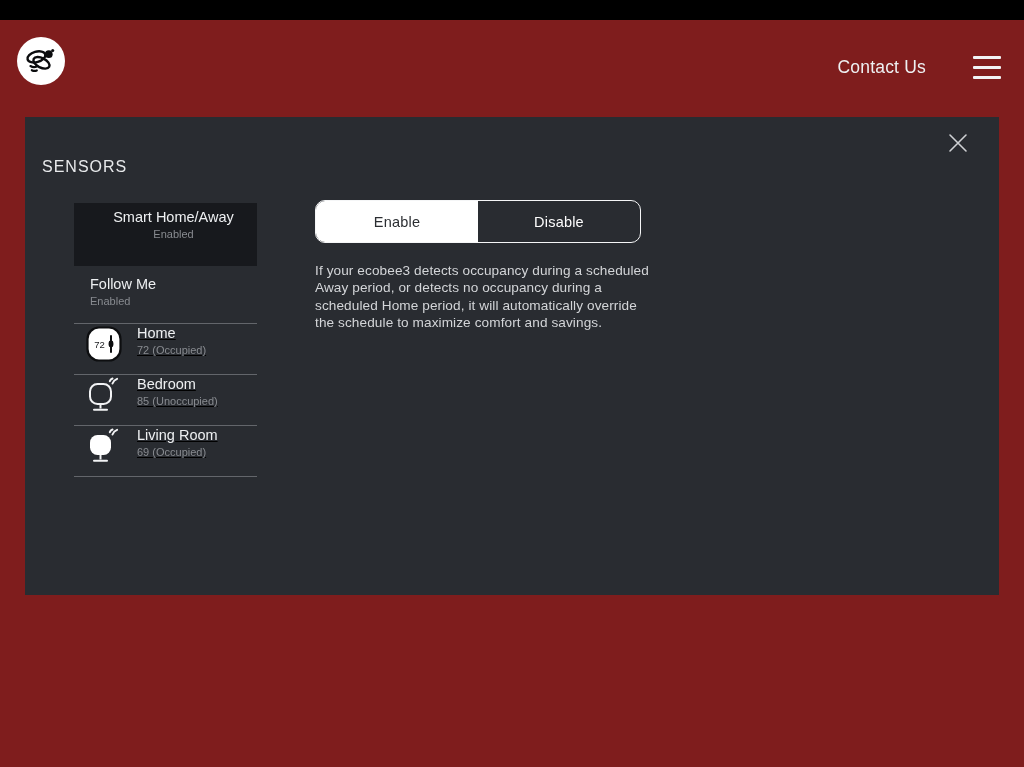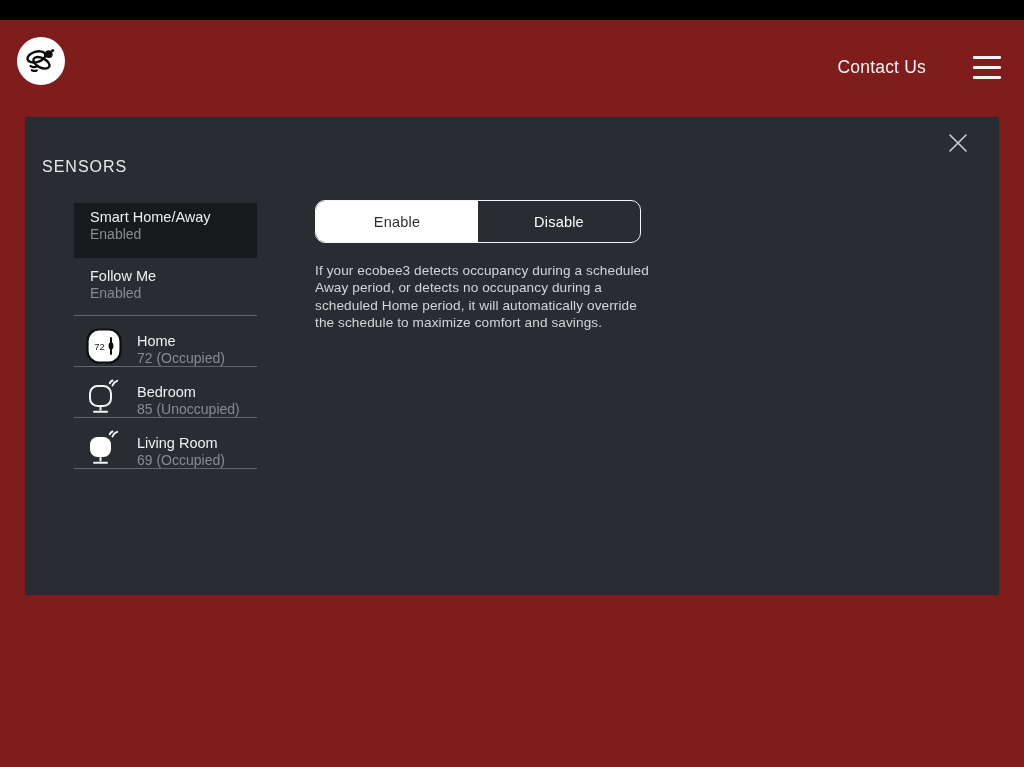--- a/index.html
+++ b/index.html
@@ -42,26 +42,26 @@
   }
   .close-btn {
     position:absolute; left:917px; top:10px; width:32px; height:32px;
     background:none; border:none; cursor:pointer; display:flex; align-items:center; justify-content:center;
   }
 
   
   .list { position:absolute; left:49px; top:86px; width:183px; }
   .list-item { position:relative; cursor:pointer; }
   .list-item.bordered { border-bottom:1px solid #63666b; }
-  .li-plain { height:55px; padding:5px 0 0 16px; }
+  .li-plain { height:63px; padding:5px 0 0 16px;text-align:center; }
   .li-plain2 { height:58px; padding:9px 0 0 16px; }
-  .li-sensor { height:51px; display:flex; align-items:flex-end; padding-left:12px; gap:15px; }
+  .li-sensor { height:51px; display:flex; align-items:flex-start; padding-left:12px; gap:15px;text-decoration:underline; }
   .list-item.selected { background:#17191d; }
   .item-title { color:#eef0f2; font-size:14.5px; line-height:18px; }
-  .item-sub   { color:#888b90; font-size:14px; line-height:16px; }
+  .item-sub   { color:#888b90; font-size:11px; line-height:16px; }
   .icon-box { width:36px; height:40px; display:flex; align-items:center; justify-content:center; flex:0 0 36px; }
 
   
   .detail { position:absolute; left:290px; top:83px; width:380px; }
   .segmented {
     width:326px; height:43px; display:flex;
     border:1.5px solid #f5f6f7; border-radius:10px; overflow:hidden; background:transparent;
   }
   .seg {
     flex:1; border:none; background:transparent; cursor:pointer;

